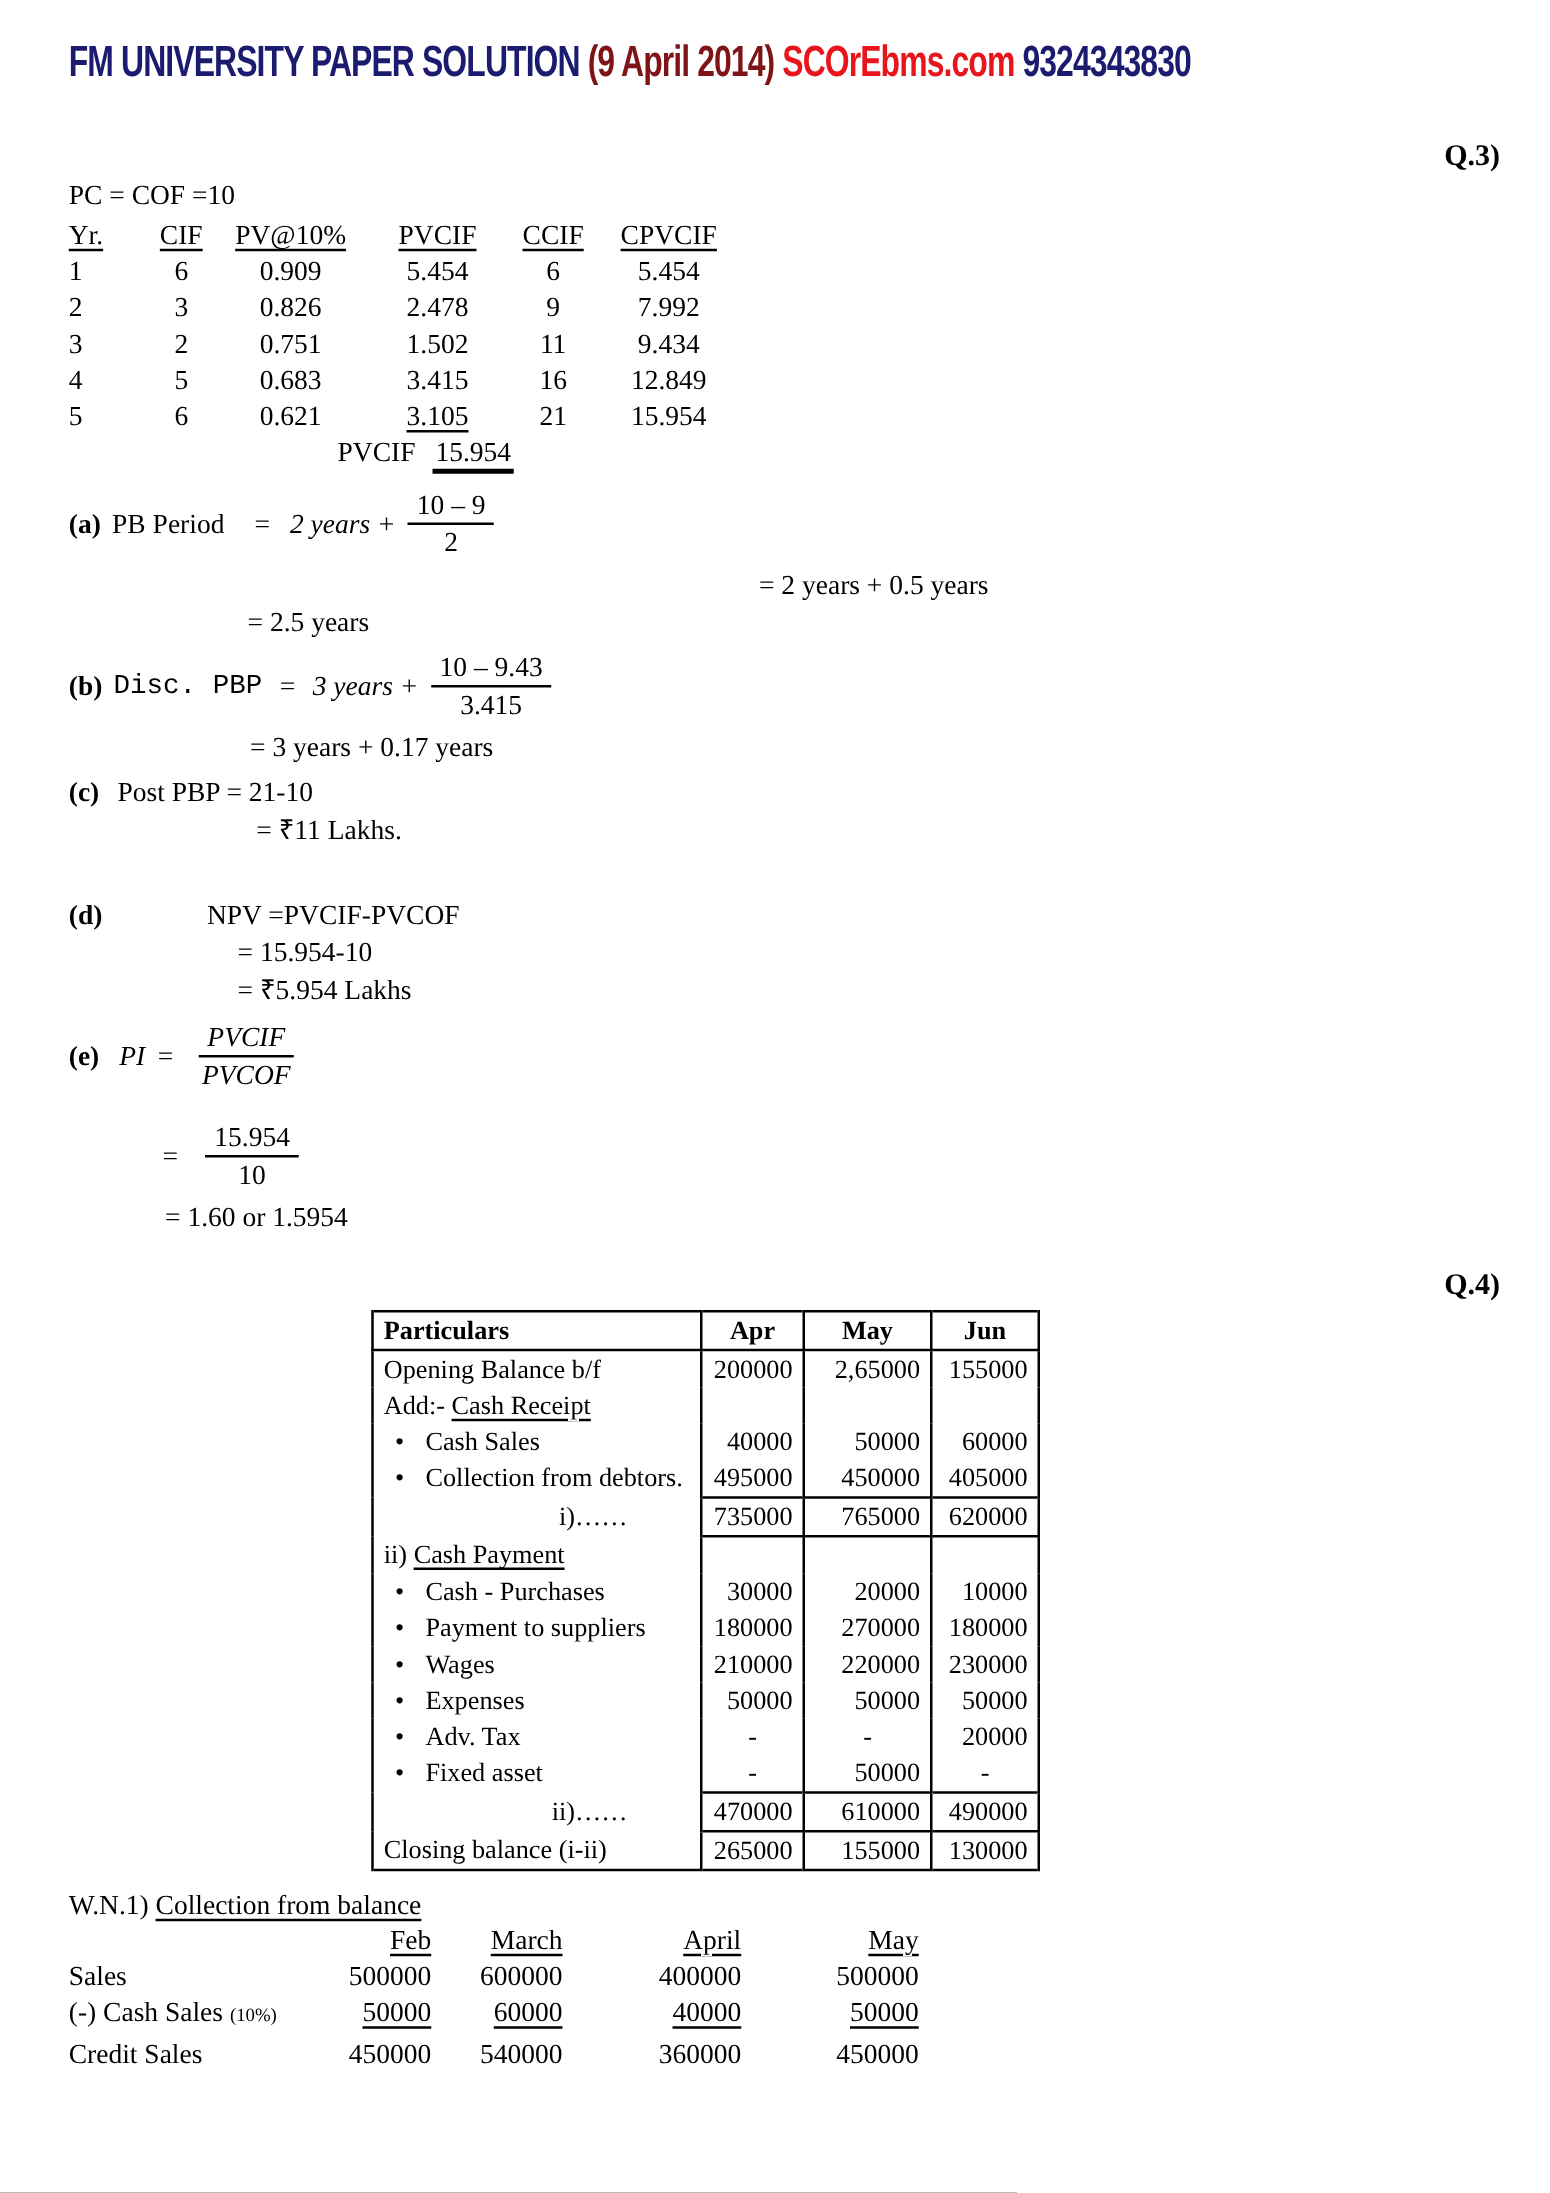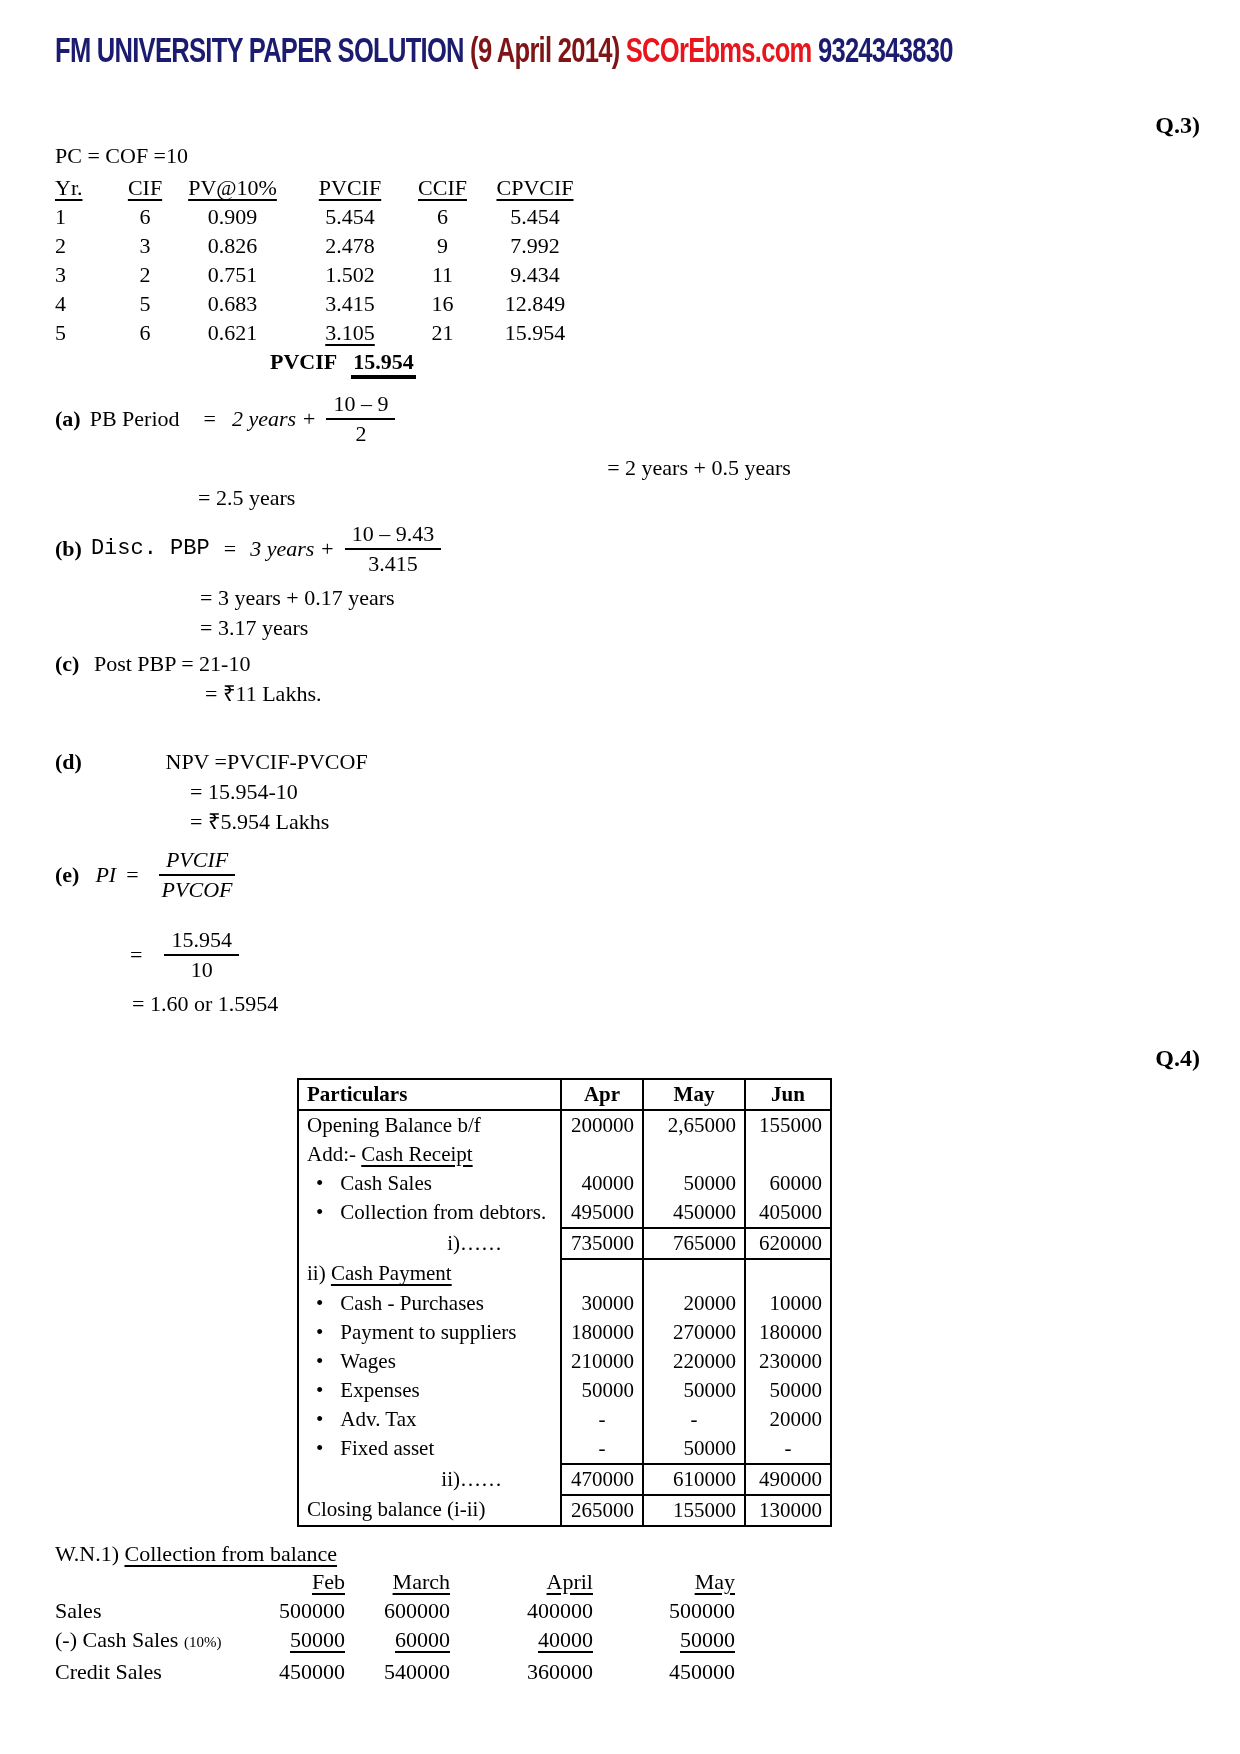--- a/index.html
+++ b/index.html
@@ -23,21 +23,21 @@
   .hdr .s{color:#e8151d;}
   .hdr .p{color:#1b1b6f;}
   
   .qhead{font-weight:bold;font-size:24px;margin-top:42px;text-align:right;}
   .sub{margin-top:4px;}
   .q3grid{display:grid;grid-template-columns:65px 50px 125px 110px 75px 110px;
           width:535px;line-height:29px;margin-top:4px;}
   .q3grid .c{text-align:center;}
   .q3grid .l{text-align:left;}
   .u{text-decoration:underline;text-decoration-thickness:2px;text-underline-offset:4px;}
-  .q3total{margin-left:215px;margin-top:2px;font-weight:bold;}
+  .q3total{margin-left:215px;margin-top:2px;font-weight:normal;}
   .q3total .val{margin-left:14px;border-bottom:4px solid #000;padding:0 2px 1px 2px;}
   
   .eqline{display:flex;align-items:center;}
   .plbl{font-weight:bold;}
   .frac{display:inline-flex;flex-direction:column;align-items:center;
         vertical-align:middle;line-height:1.18;text-align:left;}
   .frac .fn{padding:0 7px 1px 7px;border-bottom:2px solid #000;}
   .frac .fd{padding:1px 7px 0 7px;}
   .it{font-style:italic;}
   .ml{display:inline-block;}
@@ -141,21 +141,20 @@
     <span class="plbl">(b)</span>
     <span style="margin-left:9px;font-family:Liberation Mono, monospace;">Disc. PBP</span>
     <span style="margin-left:14px;">=</span>
     <span class="it" style="margin-left:14px;">3 years +</span>
     <span class="frac" style="margin-left:10px;">
       <span class="fn">10 – 9.43</span>
       <span class="fd">3.415</span>
     </span>
   </div>
   <div class="ln" style="margin-left:145px;margin-top:6px;">= 3 years + 0.17 years</div>
-  <div class="ln" style="margin-left:145px;">= 3.17 years</div>
 
   <div class="ln" style="margin-top:6px;">
     <span class="plbl">(c)</span>
     <span style="margin-left:9px;">Post PBP = 21-10</span>
   </div>
   <div class="ln" style="margin-left:150px;">= ₹11 Lakhs.</div>
 
   <div class="ln" style="margin-top:38px;">
     <span class="plbl ml" style="width:105px;">(d)</span>
     <span>NPV =PVCIF-PVCOF</span>

